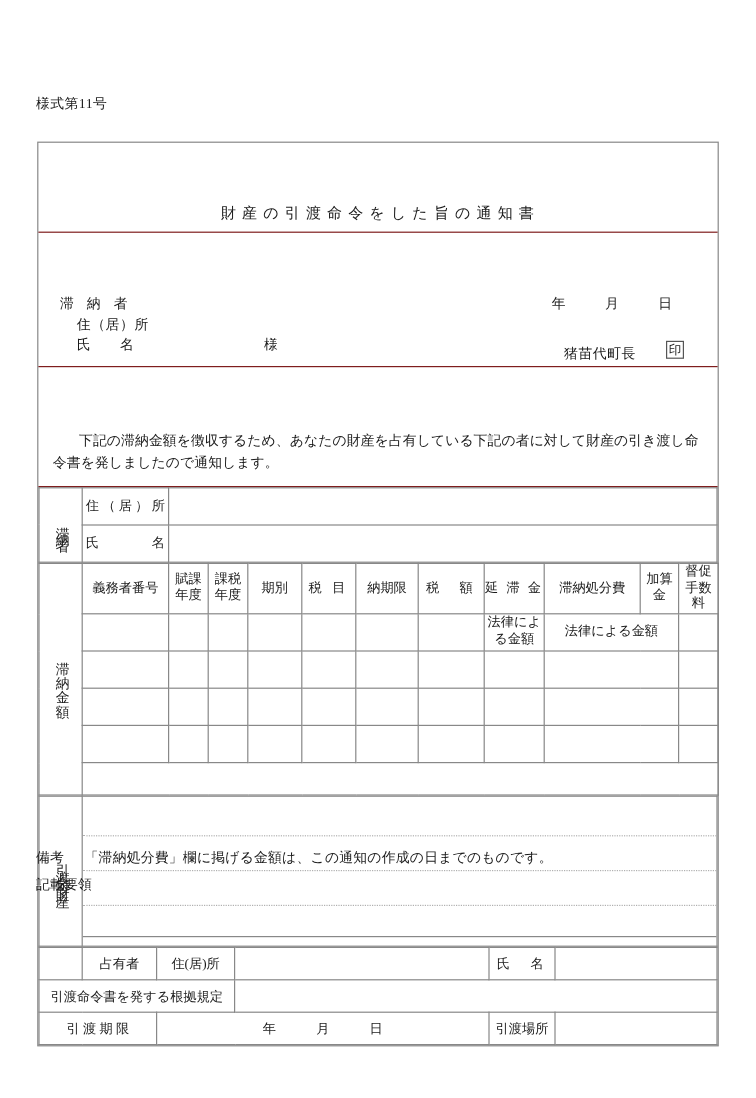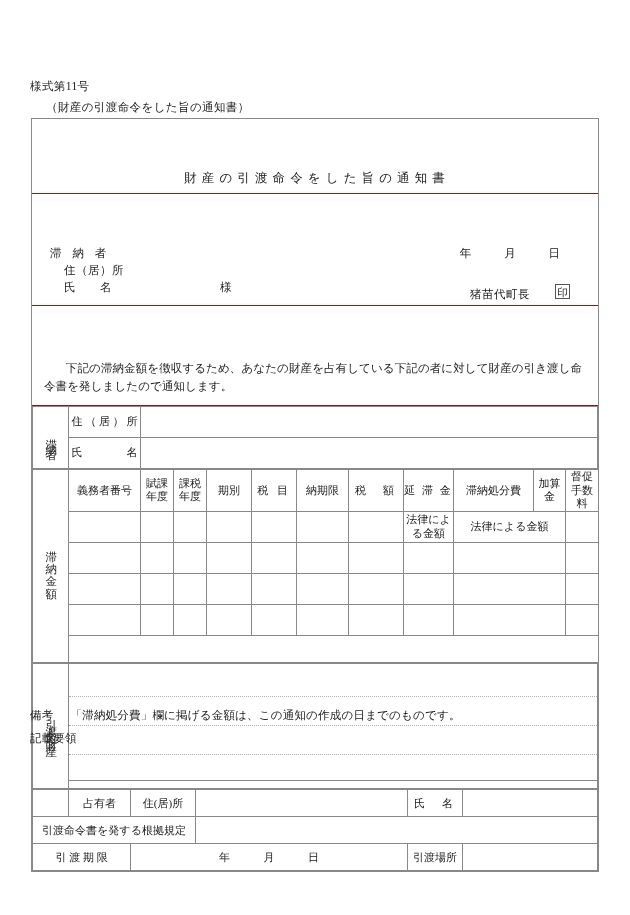--- a/index.html
+++ b/index.html
@@ -200,21 +200,20 @@
     text-indent: 1.6em;
     letter-spacing: 0.1px;
   }
 </style>
 </head>
 <body>
 
 <div class="page">
 
   <div class="doc-number">様式第11号</div>
-  <div class="doc-subtitle">（財産の引渡命令をした旨の通知書）</div>
 
   <div class="form-frame">
 
     <div class="title-band row-line">財 産 の 引 渡 命 令 を し た 旨 の 通 知 書</div>
 
     <div class="addressee row-line">
       <div class="ad-taxpayer">滞 納 者</div>
       <div class="ad-address">住（居）所</div>
       <div class="ad-name">氏　　名</div>
       <div class="ad-sama">様</div>

